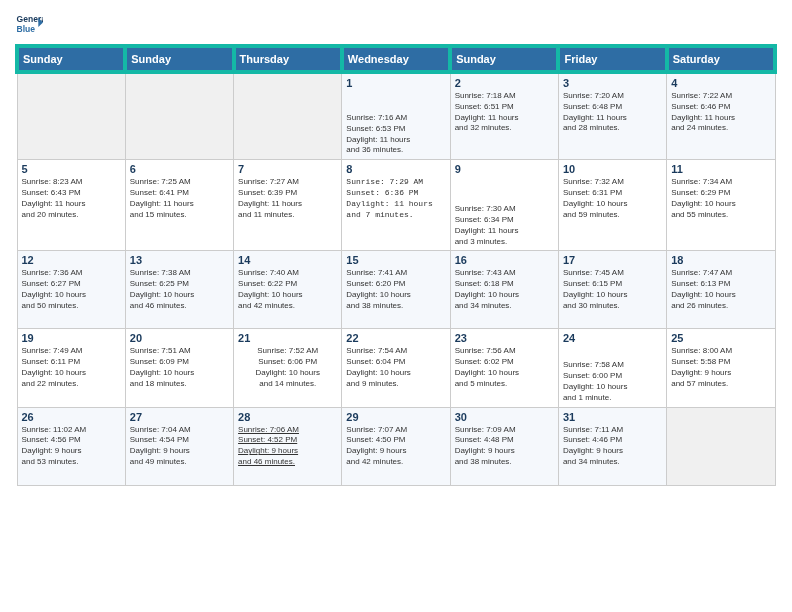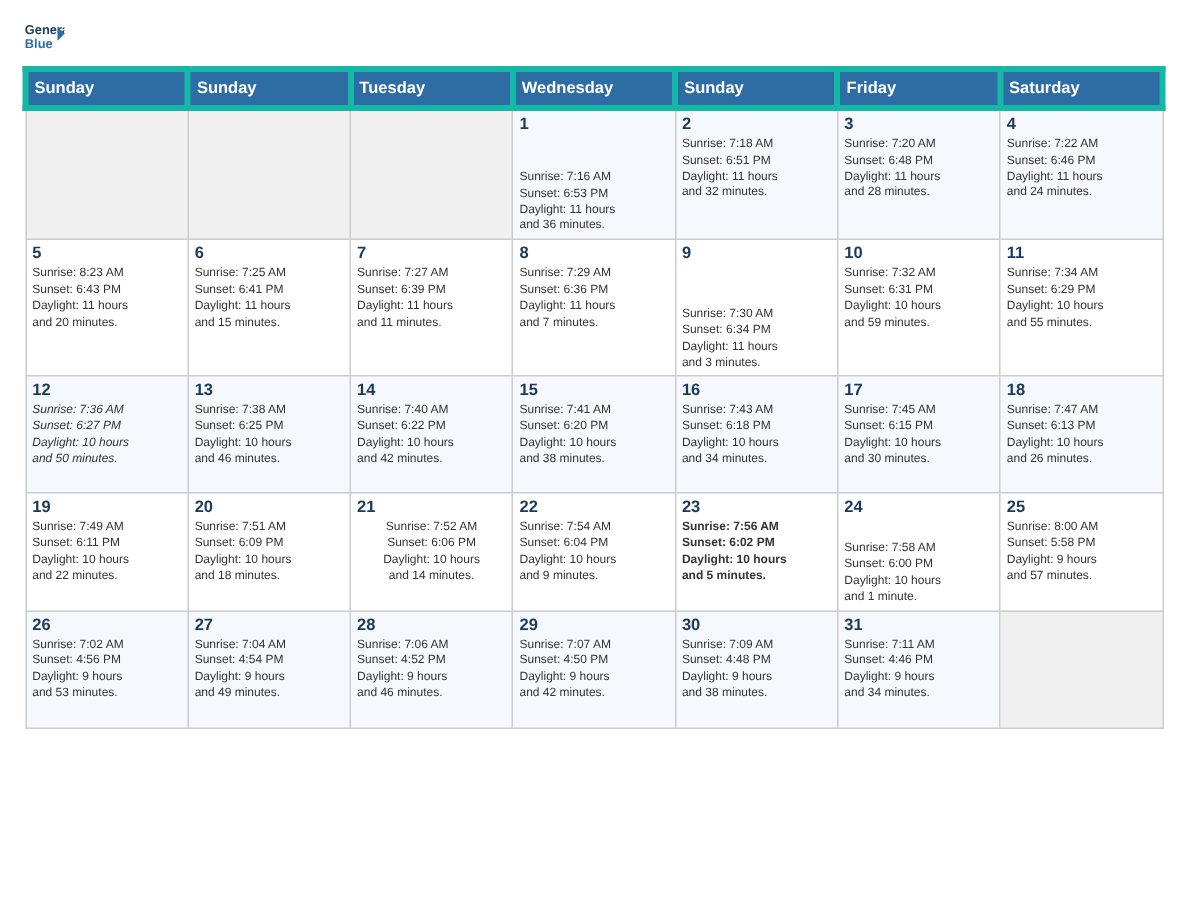--- a/index.html
+++ b/index.html
@@ -99,21 +99,21 @@
       <div class="month-title"></div>
       <div class="location"></div>
     </div>
   </div>
 
   <table>
     <thead>
       <tr>
       <th>Sunday</th>
           <th>Sunday</th>
-          <th>Tuesday</th>
+          <th>Thursday</th>
           <th>Wednesday</th>
           <th>Sunday</th>
           <th>Friday</th>
           <th>Saturday</th>
         </tr>
     </thead>
     <tbody id="calendar-body">
     <tr>
           <td class="empty-cell"></td>
           <td class="empty-cell"></td>
@@ -164,21 +164,21 @@
           </td>
           <td>
             <span class="day-num">7</span>
             <div class="day-info" style="white-space: pre-line;">Sunrise: 7:27 AM
 Sunset: 6:39 PM
 Daylight: 11 hours
 and 11 minutes.</div>
           </td>
           <td>
             <span class="day-num">8</span>
-            <div class="day-info" style="white-space: pre-line;">Sunrise: 7:29 AM
+            <div class="day-info" style="white-space: pre-line; font-family: Liberation Mono, monospace;">Sunrise: 7:29 AM
 Sunset: 6:36 PM
 Daylight: 11 hours
 and 7 minutes.</div>
           </td>
           <td>
             <span class="day-num">9</span>
             <div class="day-info" style="white-space: pre-line; margin-top: 29px;">Sunrise: 7:30 AM
 Sunset: 6:34 PM
 Daylight: 11 hours
 and 3 minutes.</div>
@@ -194,21 +194,21 @@
             <span class="day-num">11</span>
             <div class="day-info" style="white-space: pre-line;">Sunrise: 7:34 AM
 Sunset: 6:29 PM
 Daylight: 10 hours
 and 55 minutes.</div>
           </td>
         </tr>
         <tr>
           <td>
             <span class="day-num">12</span>
-            <div class="day-info" style="white-space: pre-line; font-style: italic;">Sunrise: 7:36 AM
+            <div class="day-info" style="white-space: pre-line;">Sunrise: 7:36 AM
 Sunset: 6:27 PM
 Daylight: 10 hours
 and 50 minutes.</div>
           </td>
           <td>
             <span class="day-num">13</span>
             <div class="day-info" style="white-space: pre-line;">Sunrise: 7:38 AM
 Sunset: 6:25 PM
 Daylight: 10 hours
 and 46 minutes.</div>
@@ -273,21 +273,21 @@
           </td>
           <td>
             <span class="day-num">22</span>
             <div class="day-info" style="white-space: pre-line;">Sunrise: 7:54 AM
 Sunset: 6:04 PM
 Daylight: 10 hours
 and 9 minutes.</div>
           </td>
           <td>
             <span class="day-num">23</span>
-            <div class="day-info" style="white-space: pre-line; font-weight: bold;">Sunrise: 7:56 AM
+            <div class="day-info" style="white-space: pre-line;">Sunrise: 7:56 AM
 Sunset: 6:02 PM
 Daylight: 10 hours
 and 5 minutes.</div>
           </td>
           <td>
             <span class="day-num">24</span>
             <div class="day-info" style="white-space: pre-line; margin-top: 16px;">Sunrise: 7:58 AM
 Sunset: 6:00 PM
 Daylight: 10 hours
 and 1 minute.</div>
@@ -296,35 +296,35 @@
             <span class="day-num">25</span>
             <div class="day-info" style="white-space: pre-line;">Sunrise: 8:00 AM
 Sunset: 5:58 PM
 Daylight: 9 hours
 and 57 minutes.</div>
           </td>
         </tr>
         <tr>
           <td>
             <span class="day-num">26</span>
-            <div class="day-info" style="white-space: pre-line;">Sunrise: 7:02 AM
+            <div class="day-info" style="white-space: pre-line;">Sunrise: 11:02 AM
 Sunset: 4:56 PM
 Daylight: 9 hours
 and 53 minutes.</div>
           </td>
           <td>
             <span class="day-num">27</span>
             <div class="day-info" style="white-space: pre-line;">Sunrise: 7:04 AM
 Sunset: 4:54 PM
 Daylight: 9 hours
 and 49 minutes.</div>
           </td>
           <td>
             <span class="day-num">28</span>
-            <div class="day-info" style="white-space: pre-line;">Sunrise: 7:06 AM
+            <div class="day-info" style="white-space: pre-line; text-decoration: underline;">Sunrise: 7:06 AM
 Sunset: 4:52 PM
 Daylight: 9 hours
 and 46 minutes.</div>
           </td>
           <td>
             <span class="day-num">29</span>
             <div class="day-info" style="white-space: pre-line;">Sunrise: 7:07 AM
 Sunset: 4:50 PM
 Daylight: 9 hours
 and 42 minutes.</div>

